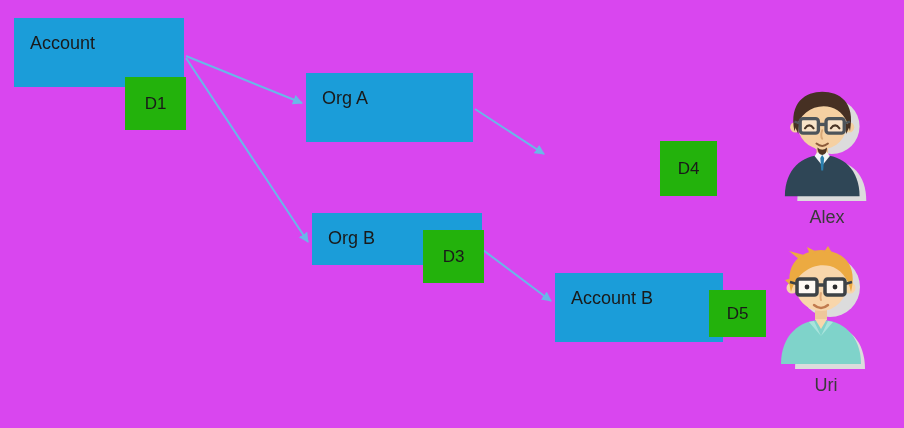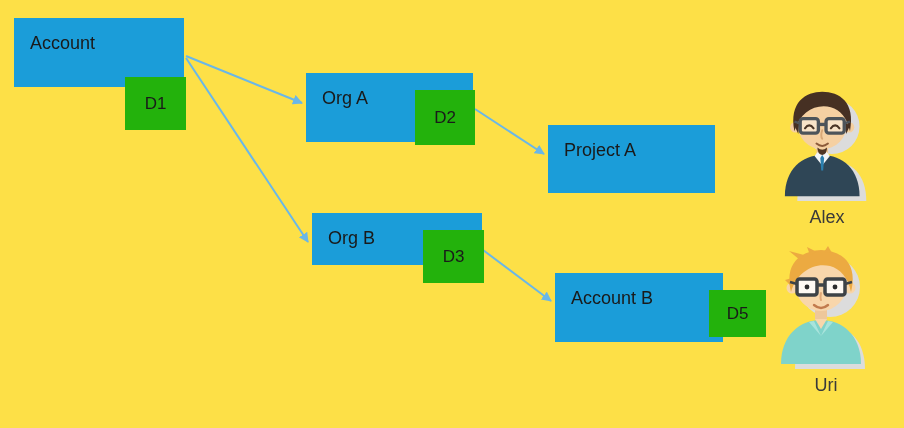--- a/index.html
+++ b/index.html
@@ -7,21 +7,21 @@
     --badge-fill:#23b20c;
     --arrow:#6ab7e8;
     --label-text:#1a1a1a;
   }
   *{margin:0;padding:0;box-sizing:border-box;}
   html,body{background:#ffffff;}
   body{font-family:"Liberation Sans", sans-serif;}
   .canvas{
     position:relative;
     width:904px;height:428px;
-    background:#fde047;
+    background:#d946ef;
     overflow:hidden;
   }
   .edge-layer{
     position:absolute;left:0;top:0;width:904px;height:428px;
     pointer-events:none;
   }
   .node-box{
     position:absolute;
     background:var(--node-fill);
     color:var(--label-text);
@@ -66,33 +66,30 @@
   <div class="node-box" style="left:14px;top:18px;width:170px;height:69px;">
     <span>Account</span>
   </div>
   <div class="badge-box" style="left:125px;top:37px;width:61px;height:53px;margin-top:40px;">
     <span>D1</span>
   </div>
 
   <div class="node-box" style="left:306px;top:73px;width:167px;height:69px;">
     <span>Org A</span>
   </div>
-  <div class="badge-box" style="left:415px;top:90px;width:60px;height:55px;">
-    <span>D2</span>
-  </div>
 
   <div class="node-box" style="left:312px;top:213px;width:170px;height:52px;">
     <span>Org B</span>
   </div>
   <div class="badge-box" style="left:423px;top:230px;width:61px;height:53px;align-items:center;">
     <span>D3</span>
   </div>
 
-  <div class="node-box" style="left:548px;top:125px;width:167px;height:68px;">
-    <span>Project A</span>
+  <div class="badge-box" style="left:660px;top:141px;width:57px;height:55px;">
+    <span>D4</span>
   </div>
 
   <div class="node-box" style="left:555px;top:273px;width:168px;height:69px;">
     <span>Account B</span>
   </div>
   <div class="badge-box" style="left:709px;top:290px;width:57px;height:47px;">
     <span>D5</span>
   </div>
 
   <div class="person" style="left:779px;top:89px;width:96px;">

